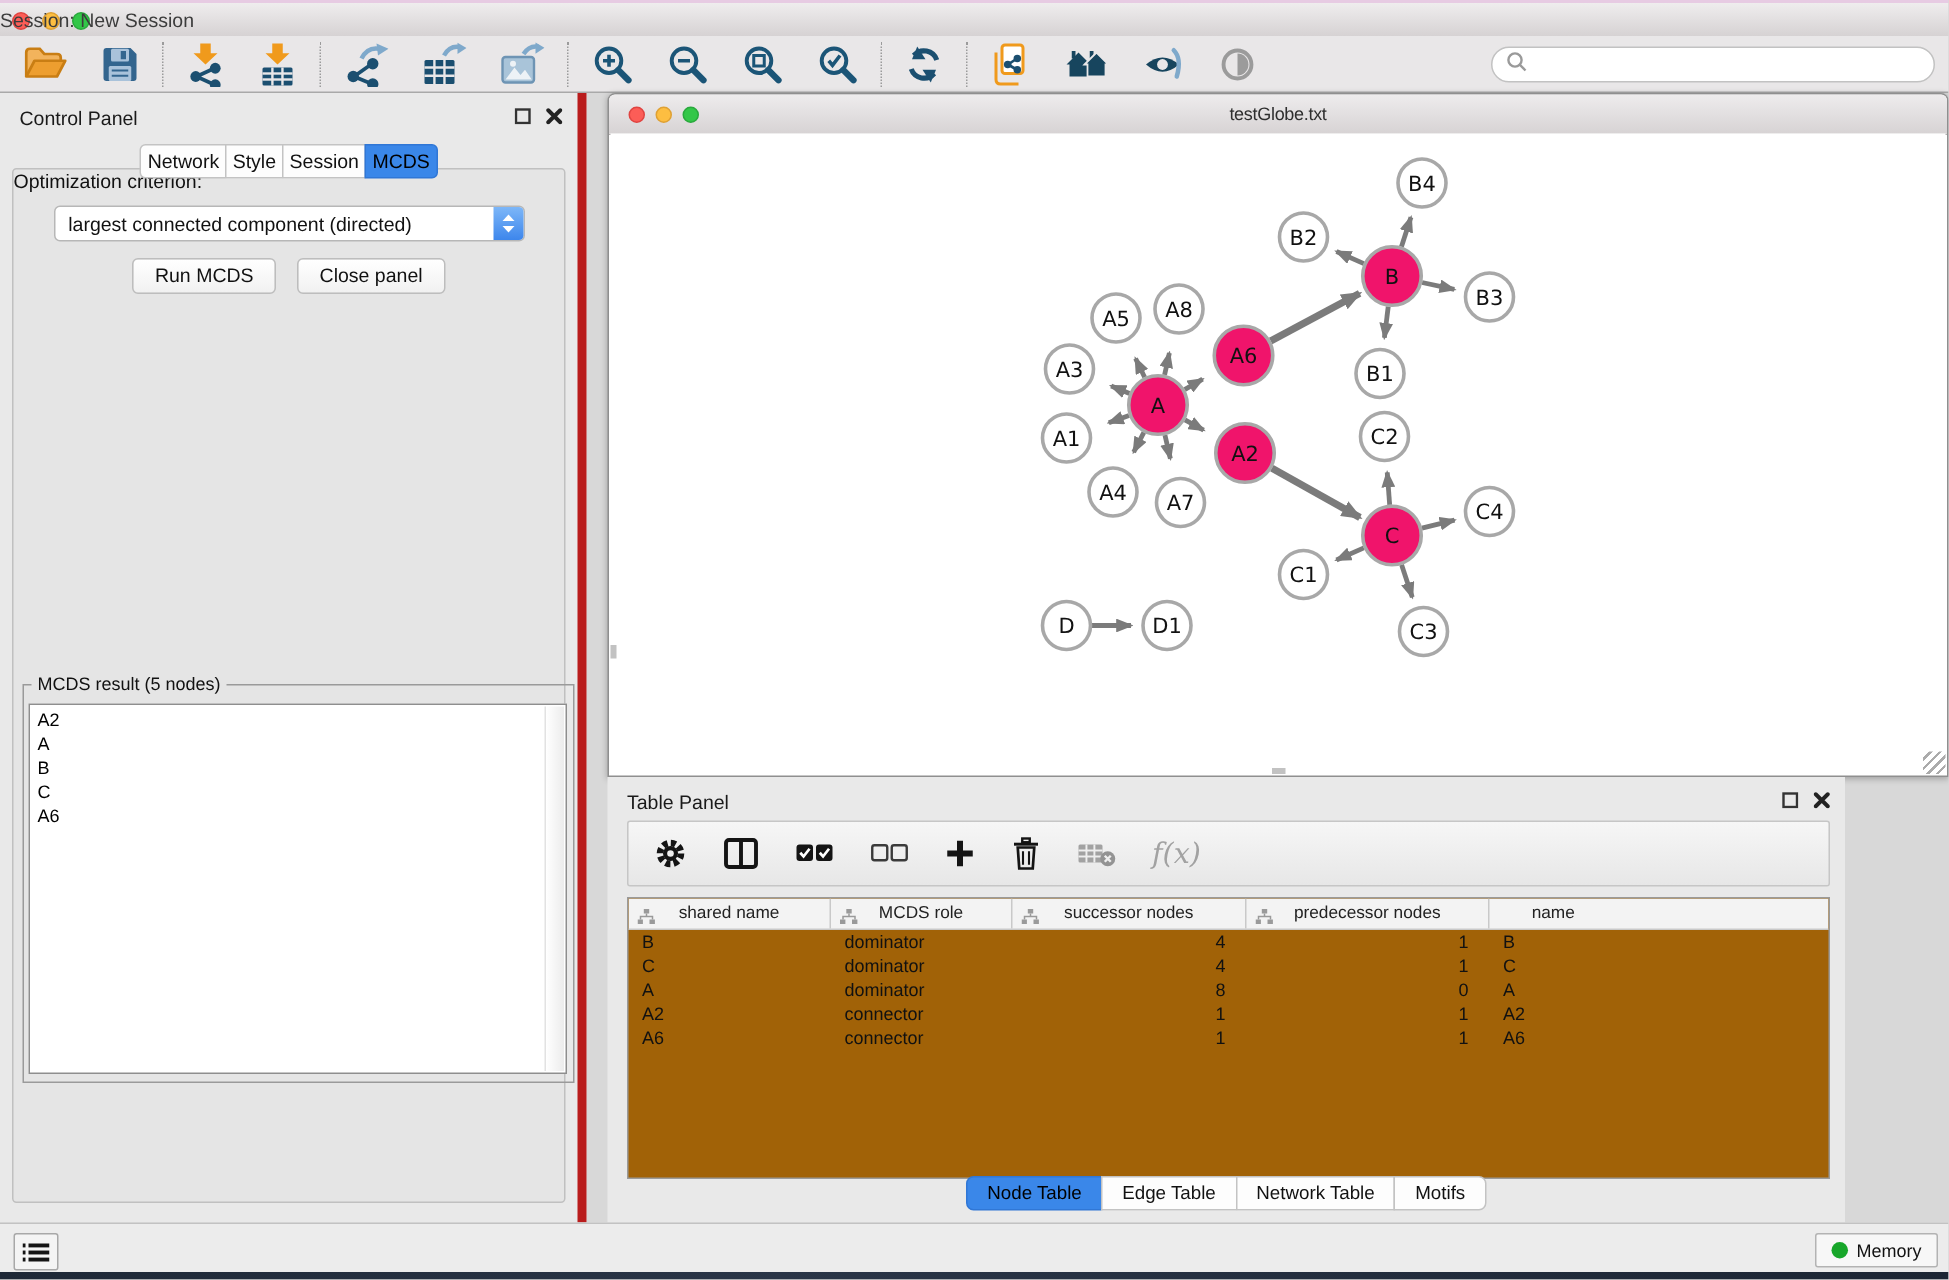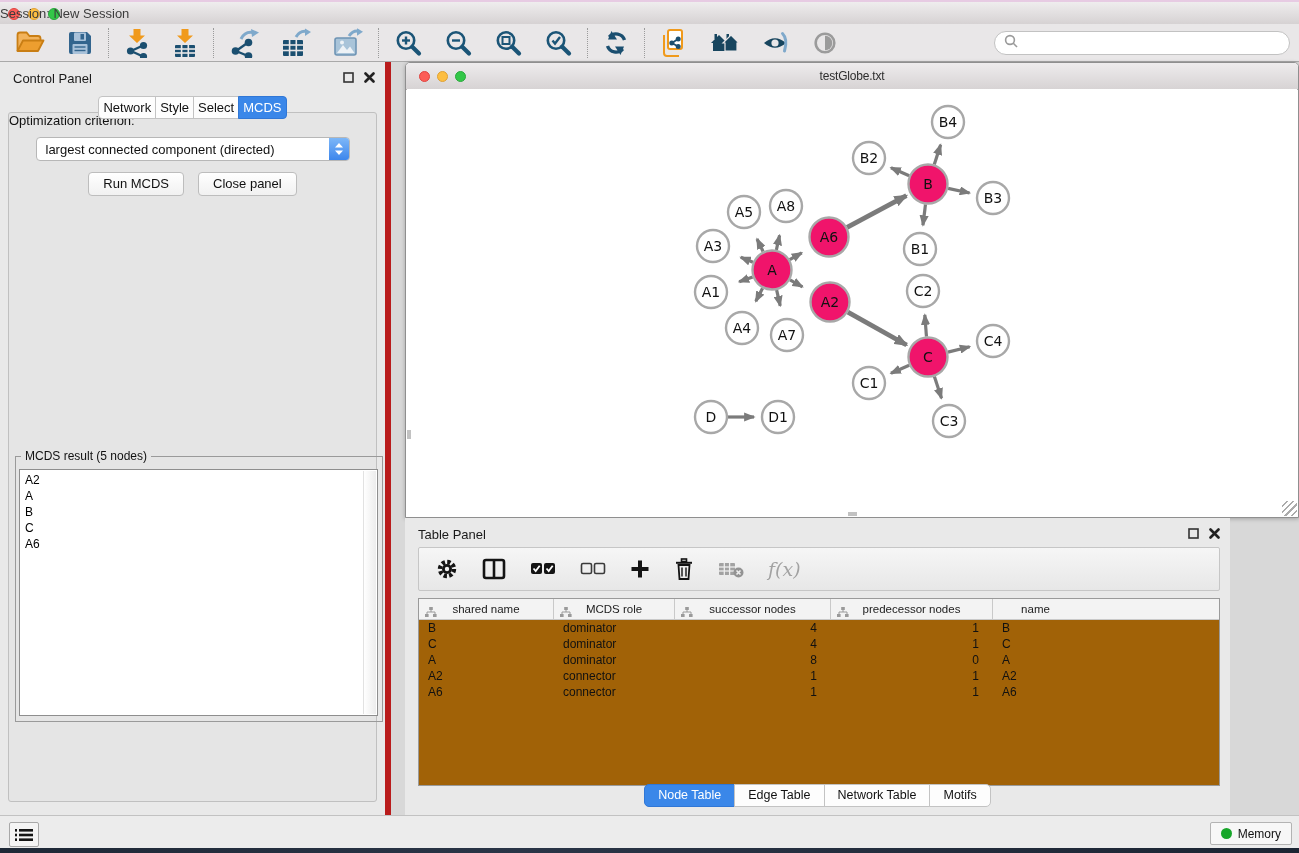--- a/index.html
+++ b/index.html
@@ -23,21 +23,21 @@
   
   #control-panel{position:absolute;left:0;top:62px;width:391px;height:753px;background:#E9E9E9;border-right:6px solid #b91c1c;box-sizing:border-box;}
   .panel-header{position:relative;height:33px;}
   .panel-header .ph-title{position:absolute;left:13px;top:9px;font-size:13px;color:#1A1A1A;}
   .ph-btns{position:absolute;right:10px;top:10px;display:flex;gap:10px;align-items:center;}
   .ph-btn{cursor:pointer;display:flex;}
   .seg-tabs{position:absolute;left:0;right:0;display:flex;justify-content:center;z-index:3;}
   .seg-tab{background:#FDFDFD;border:1px solid #C3C3C3;padding:3px 4px;font-size:13px;color:#111;margin-left:-1px;cursor:pointer;line-height:15px;}
   .seg-tab:first-child{border-radius:4px 0 0 4px;margin-left:0;}
   .seg-tab:last-child{border-radius:0 4px 4px 0;}
-  .seg-tab.active{background:#3A87E9;border-color:#3077D6;color:#ffffff;}
+  .seg-tab.active{background:#3A87E9;border-color:#3077D6;color:#000000;}
   #cp-tabs{top:34px;}
   #cp-inner{position:absolute;left:8px;right:8px;top:50px;height:688px;background:#E5E5E5;border:1px solid #C0C0C0;border-radius:3px;}
   #opt-label{text-align:left;font-size:13px;color:#111;}
   #criterion{position:relative;margin:9px auto 0;width:314px;height:24px;background:#fff;border:1px solid #B7B7B7;border-radius:4px;box-sizing:border-box;display:flex;align-items:center;cursor:pointer;}
   #criterion .val{flex:1;font-size:13px;color:#111;padding-left:9px;white-space:nowrap;overflow:hidden;}
   #criterion .stepper{width:20px;height:22px;border-radius:0 3px 3px 0;background:linear-gradient(#7DB7F8,#3D86EC);display:flex;align-items:center;justify-content:center;}
   #cp-buttons{display:flex;justify-content:center;gap:14px;margin-top:11px;}
   .btn{background:linear-gradient(#FFFFFF,#F1F1F1);border:1px solid #BDBDBD;border-radius:4px;font-size:13px;color:#111;padding:3px 14px;cursor:pointer;font-family:inherit;line-height:16px;}
   #result-fieldset{position:absolute;left:6px;width:368px;top:343px;height:266px;border:1px solid #9A9A9A;box-sizing:border-box;}
   #result-legend{position:absolute;top:-8px;left:5px;background:#E5E5E5;padding:0 4px;font-size:12px;color:#111;}
@@ -271,21 +271,21 @@
       <span class="ph-btn">
           <svg width="11" height="11" viewBox="0 0 11 11">
             <path d="M1.5 1.5 L9.5 9.5 M9.5 1.5 L1.5 9.5" stroke="#222" stroke-width="2.6" stroke-linecap="round"></path>
           </svg>
         </span>
     </span>
   </div>
   <div class="seg-tabs" id="cp-tabs">
       <span class="seg-tab">Network</span>
       <span class="seg-tab">Style</span>
-      <span class="seg-tab">Select</span>
+      <span class="seg-tab">Session</span>
       <span class="seg-tab active">MCDS</span>
     </div>
   <div id="cp-inner">
     <div id="opt-label">Optimization criterion:</div>
     <div id="criterion">
       <span class="val">largest connected component (directed)</span>
       <span class="stepper">
           <svg width="10" height="14" viewBox="0 0 10 14">
             <path d="M5 1 L9 5.4 H1 Z" fill="#fff"></path>
             <path d="M5 13 L1 8.6 H9 Z" fill="#fff"></path>

